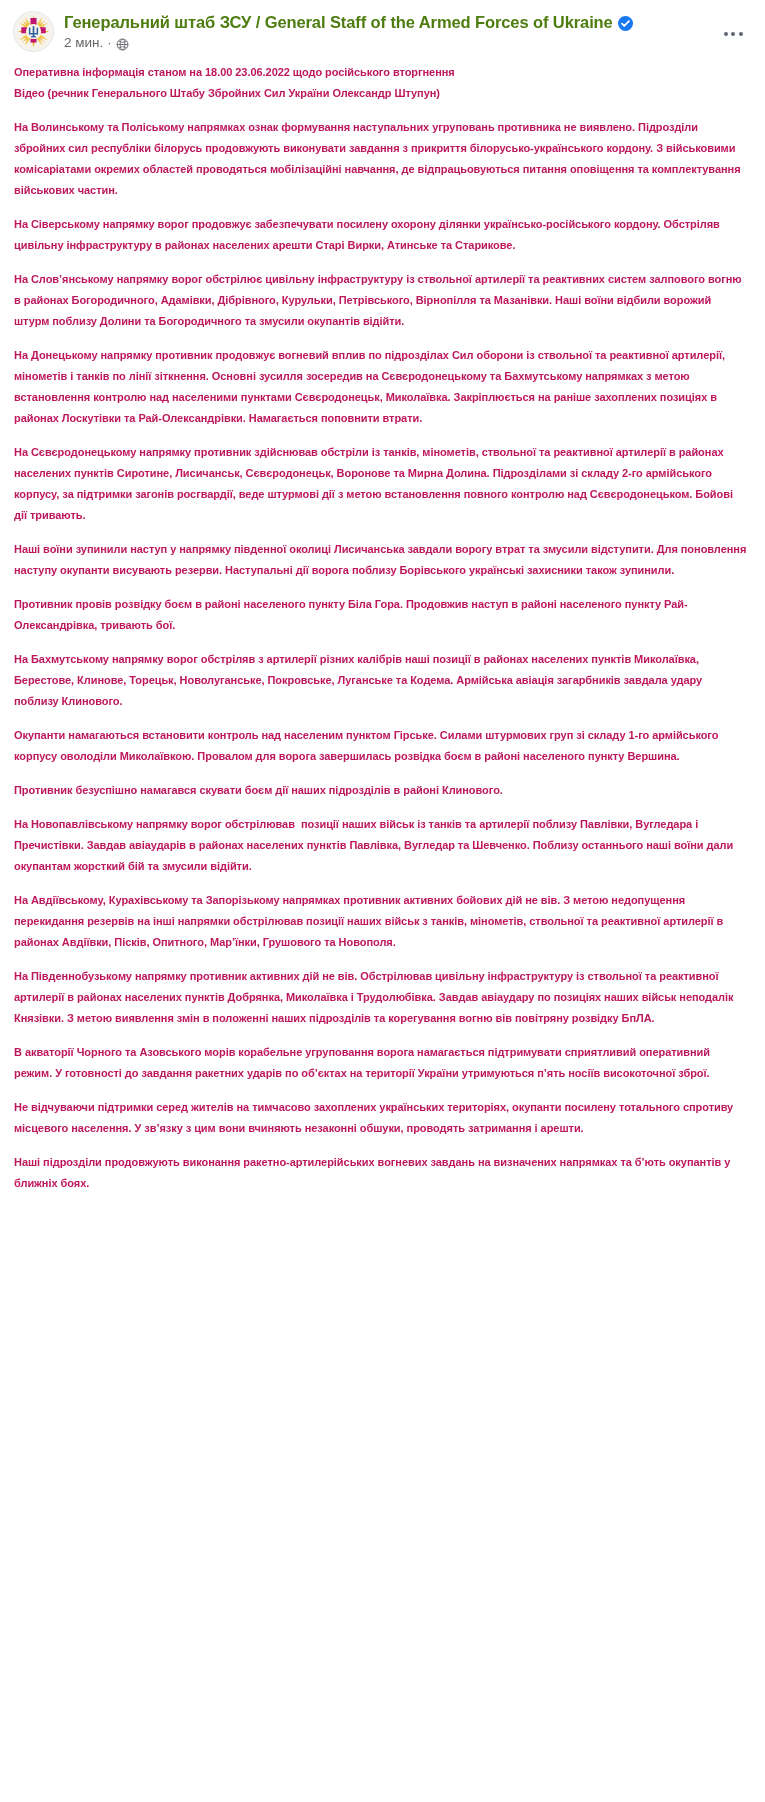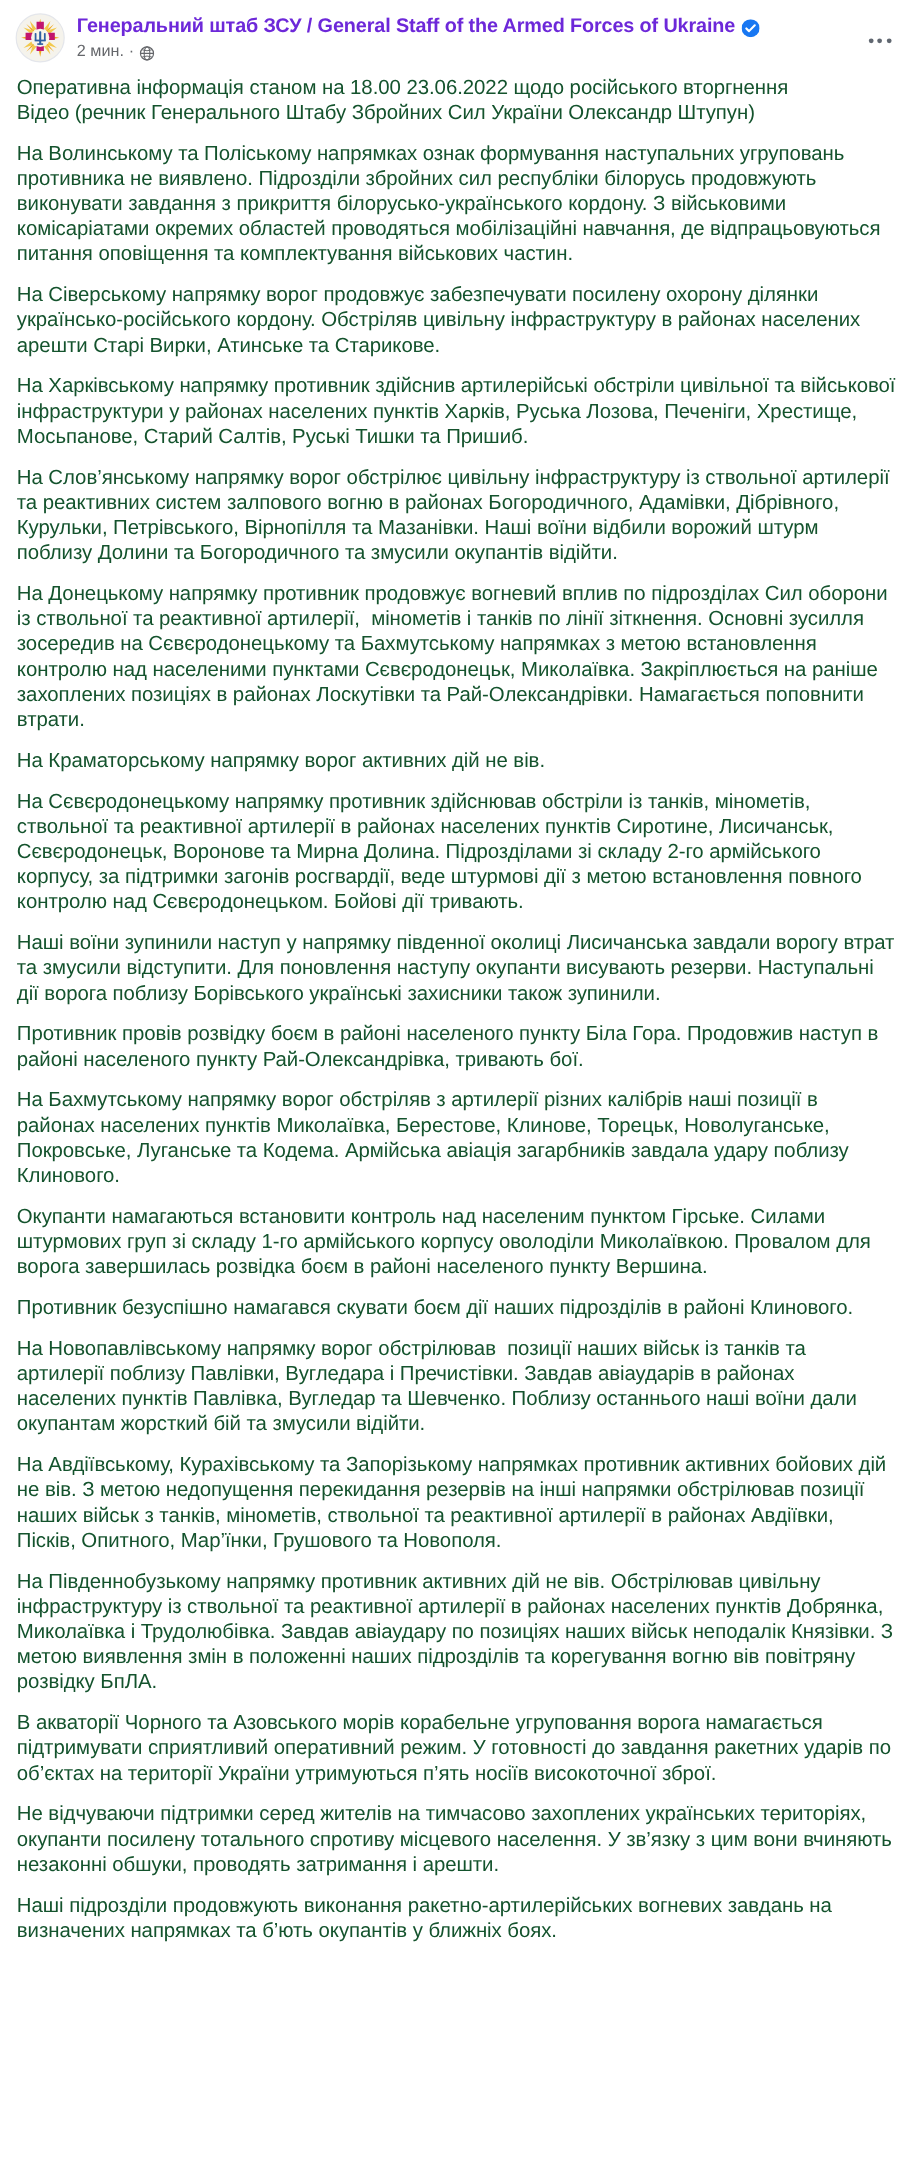--- a/index.html
+++ b/index.html
@@ -49,21 +49,21 @@
     flex: 1 1 auto;
   }
   .page-name-row {
     display: flex;
     align-items: center;
     line-height: 20px;
   }
   .page-name {
     font-size: 16.5px;
     font-weight: bold;
-    color: #6d28d9;
+    color: #4d7c0f;
     letter-spacing: -0.1px;
     white-space: nowrap;
   }
   .verified-badge {
     width: 15px;
     height: 15px;
     margin-left: 5px;
     flex: 0 0 15px;
     position: relative;
     top: 1px;
@@ -113,24 +113,25 @@
     width: 4px;
     height: 4px;
     border-radius: 50%;
     background: #606770;
     display: block;
   }
 
   
   .post-body {
     padding: 10px 18px 14px 14px;
-    font-size: 17px;
+    font-size: 11px;
     line-height: 21px;
-    color: #14532d;
+    color: #be185d;
     letter-spacing: -0.05px;
+    font-weight: bold;
   }
   .post-body p {
     margin: 0 0 13px 0;
     white-space: pre-wrap;
     word-wrap: break-word;
   }
   .post-body p:last-child { margin-bottom: 4px; }
 </style>
 </head>
 <body>
@@ -210,24 +211,22 @@
       <span></span>
       <span></span>
     </button>
   </div>
 
   <div class="post-body">
     <p>Оперативна інформація станом на 18.00 23.06.2022 щодо російського вторгнення
 Відео (речник Генерального Штабу Збройних Сил України Олександр Штупун)</p>
     <p>На Волинському та Поліському напрямках ознак формування наступальних угруповань противника не виявлено. Підрозділи збройних сил республіки білорусь продовжують виконувати завдання з прикриття білорусько-українського кордону. З військовими комісаріатами окремих областей проводяться мобілізаційні навчання, де відпрацьовуються питання оповіщення та комплектування військових частин.</p>
     <p>На Сіверському напрямку ворог продовжує забезпечувати посилену охорону ділянки українсько-російського кордону. Обстріляв цивільну інфраструктуру в районах населених арешти Старі Вирки, Атинське та Старикове.</p>
-    <p>На Харківському напрямку противник здійснив артилерійські обстріли цивільної та військової інфраструктури у районах населених пунктів Харків, Руська Лозова, Печеніги, Хрестище, Мосьпанове, Старий Салтів, Руські Тишки та Пришиб.</p>
     <p>На Слов’янському напрямку ворог обстрілює цивільну інфраструктуру із ствольної артилерії та реактивних систем залпового вогню в районах Богородичного, Адамівки, Дібрівного, Курульки, Петрівського, Вірнопілля та Мазанівки. Наші воїни відбили ворожий штурм поблизу Долини та Богородичного та змусили окупантів відійти.</p>
     <p>На Донецькому напрямку противник продовжує вогневий вплив по підрозділах Сил оборони із ствольної та реактивної артилерії,  мінометів і танків по лінії зіткнення. Основні зусилля зосередив на Сєвєродонецькому та Бахмутському напрямках з метою встановлення контролю над населеними пунктами Сєвєродонецьк, Миколаївка. Закріплюється на раніше захоплених позиціях в районах Лоскутівки та Рай-Олександрівки. Намагається поповнити втрати.</p>
-    <p>На Краматорському напрямку ворог активних дій не вів.</p>
     <p>На Сєвєродонецькому напрямку противник здійснював обстріли із танків, мінометів, ствольної та реактивної артилерії в районах населених пунктів Сиротине, Лисичанськ, Сєвєродонецьк, Воронове та Мирна Долина. Підрозділами зі складу 2-го армійського корпусу, за підтримки загонів росгвардії, веде штурмові дії з метою встановлення повного контролю над Сєвєродонецьком. Бойові дії тривають.</p>
     <p>Наші воїни зупинили наступ у напрямку південної околиці Лисичанська завдали ворогу втрат та змусили відступити. Для поновлення наступу окупанти висувають резерви. Наступальні дії ворога поблизу Борівського українські захисники також зупинили.</p>
     <p>Противник провів розвідку боєм в районі населеного пункту Біла Гора. Продовжив наступ в районі населеного пункту Рай-Олександрівка, тривають бої.</p>
     <p>На Бахмутському напрямку ворог обстріляв з артилерії різних калібрів наші позиції в районах населених пунктів Миколаївка, Берестове, Клинове, Торецьк, Новолуганське, Покровське, Луганське та Кодема. Армійська авіація загарбників завдала удару поблизу Клинового.</p>
     <p>Окупанти намагаються встановити контроль над населеним пунктом Гірське. Силами штурмових груп зі складу 1-го армійського корпусу оволоділи Миколаївкою. Провалом для ворога завершилась розвідка боєм в районі населеного пункту Вершина.</p>
     <p>Противник безуспішно намагався скувати боєм дії наших підрозділів в районі Клинового.</p>
     <p>На Новопавлівському напрямку ворог обстрілював  позиції наших військ із танків та артилерії поблизу Павлівки, Вугледара і Пречистівки. Завдав авіаударів в районах населених пунктів Павлівка, Вугледар та Шевченко. Поблизу останнього наші воїни дали окупантам жорсткий бій та змусили відійти.</p>
     <p>На Авдіївському, Курахівському та Запорізькому напрямках противник активних бойових дій не вів. З метою недопущення перекидання резервів на інші напрямки обстрілював позиції наших військ з танків, мінометів, ствольної та реактивної артилерії в районах Авдіївки, Пісків, Опитного, Мар’їнки, Грушового та Новополя.</p>
     <p>На Південнобузькому напрямку противник активних дій не вів. Обстрілював цивільну інфраструктуру із ствольної та реактивної артилерії в районах населених пунктів Добрянка, Миколаївка і Трудолюбівка. Завдав авіаудару по позиціях наших військ неподалік Князівки. З метою виявлення змін в положенні наших підрозділів та корегування вогню вів повітряну розвідку БпЛА.</p>
     <p>В акваторії Чорного та Азовського морів корабельне угруповання ворога намагається підтримувати сприятливий оперативний режим. У готовності до завдання ракетних ударів по об’єктах на території України утримуються п’ять носіїв високоточної зброї.</p>

